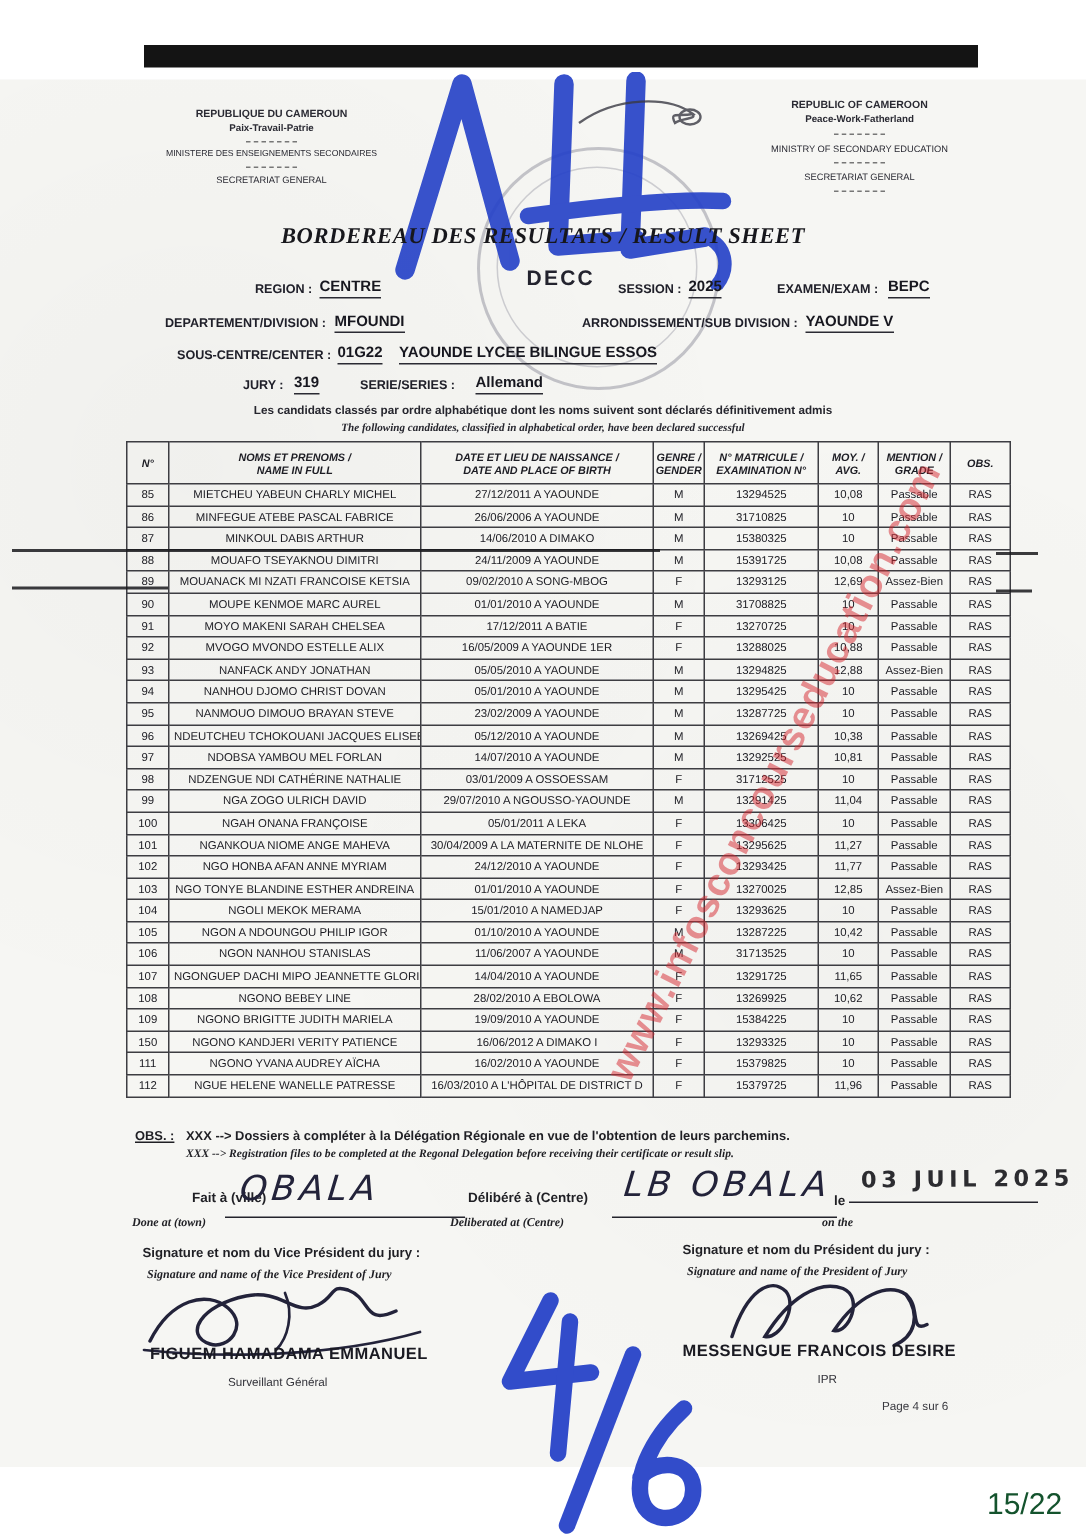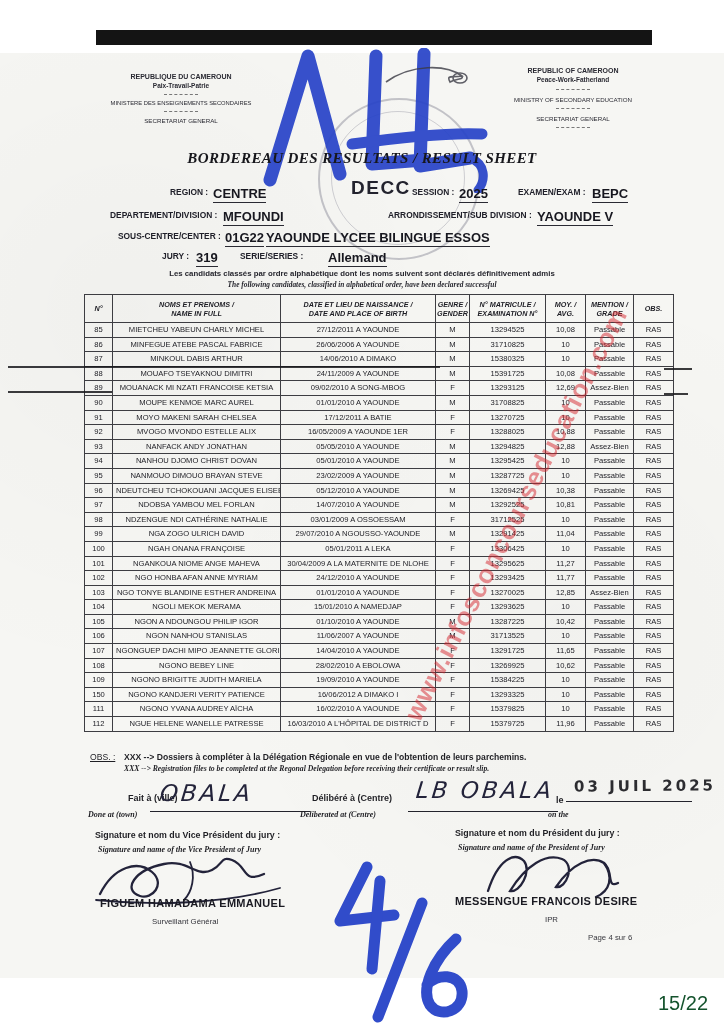--- a/index.html
+++ b/index.html
@@ -10,55 +10,55 @@
         background:
           radial-gradient(circle at 18% 28%, rgba(0,0,0,0.025), transparent 42%),
           radial-gradient(circle at 78% 62%, rgba(0,0,0,0.02), transparent 45%),
           #f6f6f3;}
   .redaction{left:96px;top:30px;width:556px;height:15px;background:#141414;}
   .hdr{font-weight:bold;color:#2a2a33;text-align:center;white-space:nowrap;}
   .sep{border-top:1px dashed #777;width:34px;height:0;}
   .title{font-family:"Liberation Serif",serif;font-style:italic;font-weight:bold;
          font-size:15px;letter-spacing:.4px;color:#17171c;text-align:center;white-space:nowrap;}
   .mlabel{font-size:8.4px;font-weight:bold;white-space:nowrap;color:#20202a;}
-  .mval{font-size:13px;font-weight:bold;white-space:nowrap;color:#17171f;
+  .mval{font-size:10px;font-weight:bold;white-space:nowrap;color:#17171f;
         border-bottom:1.2px solid #2a2a33;padding-bottom:1px;text-align:center;}
   .notice-fr{font-size:7.8px;font-weight:bold;color:#26262e;text-align:center;white-space:nowrap;}
   .notice-en{font-family:"Liberation Serif",serif;font-style:italic;font-weight:bold;
              font-size:7.4px;color:#26262e;text-align:center;white-space:nowrap;}
   table.results{border-collapse:collapse;table-layout:fixed;width:589px;background:transparent;}
   table.results th,table.results td{border:1px solid #3d3d42;overflow:hidden;white-space:nowrap;}
   table.results{border:1.5px solid #333;}
   table.results th{font-size:7.2px;font-style:italic;font-weight:bold;line-height:1.25;
                    padding:2px 1px;color:#1d1d24;}
   table.results td{font-size:7.6px;height:13.6px;padding:0 3px;text-align:center;
                    color:#1b1b22;line-height:1;}
   td.l{text-align:left;}
   td.mention{font-size:7.1px;color:#33333a;}
   td.mat{font-size:7.9px;}
   .penline{background:rgba(25,25,28,.85);height:1.6px;}
   .watermark{font-weight:bold;font-size:26px;letter-spacing:1px;color:rgba(214,38,46,.5);
              transform:rotate(-63deg);transform-origin:0 0;white-space:nowrap;}
-  .obslabel{font-size:8.6px;font-weight:normal;text-decoration:underline;white-space:nowrap;}
+  .obslabel{font-size:8.6px;font-weight:bold;text-decoration:underline;white-space:nowrap;}
   .obsfr{font-size:8.6px;font-weight:bold;white-space:nowrap;}
   .obsen{font-family:"Liberation Serif",serif;font-style:italic;font-weight:bold;font-size:7.7px;white-space:nowrap;}
   .flabel{font-size:9px;font-weight:bold;white-space:nowrap;}
   .flabel-en{font-family:"Liberation Serif",serif;font-style:italic;font-weight:bold;font-size:8px;white-space:nowrap;}
   .hand{font-family:"DejaVu Sans",sans-serif;font-style:italic;font-weight:500;
         color:#23233a;transform:skewX(-6deg);letter-spacing:3px;white-space:nowrap;}
   .handline{border-bottom:1.4px solid #23232c;height:0;}
   .datestamp{font-family:"DejaVu Sans",sans-serif;font-weight:600;font-size:15px;
              letter-spacing:3px;color:#2c2c30;transform:rotate(-.5deg);white-space:nowrap;}
   .signame{font-size:11px;font-weight:bold;letter-spacing:.3px;white-space:nowrap;color:#1a1a22;}
   .sigtitle{font-size:7.8px;color:#33333a;white-space:nowrap;}
   .pagenote{font-size:7.8px;color:#3a3a40;white-space:nowrap;}
   .corner{font-size:20px;color:#14532d;white-space:nowrap;}
   .stampcircle{border:2px solid rgba(110,110,128,.38);border-radius:50%;}
   .stampcircle2{border:1px solid rgba(110,110,128,.3);border-radius:50%;}
-  .stamptext{font-size:19px;font-weight:bold;letter-spacing:1.5px;color:#23232e;white-space:nowrap;}
+  .stamptext{font-size:14px;font-weight:bold;letter-spacing:1.5px;color:#23232e;white-space:nowrap;}
 </style>
 </head>
 <body>
 
 <div class="canvas">
 
   <div class="abs page"></div>
   <div class="abs redaction"></div>
 
   <div class="abs hdr" style="left:96px;top:73px;width:170px;font-size:7px;">REPUBLIQUE DU CAMEROUN</div>
@@ -108,21 +108,21 @@
   <span class="abs mlabel" style="left:388px;top:210px;">ARRONDISSEMENT/SUB DIVISION :</span>
   <span class="abs mval" style="left:537px;top:209px;">YAOUNDE V</span>
 
   <span class="abs mlabel" style="left:118px;top:231px;">SOUS-CENTRE/CENTER :</span>
   <span class="abs mval" style="left:225px;top:230px;">01G22</span>
   <span class="abs mval" style="left:266px;top:230px;">YAOUNDE LYCEE BILINGUE ESSOS</span>
 
   <span class="abs mlabel" style="left:162px;top:251px;">JURY :</span>
   <span class="abs mval" style="left:196px;top:250px;">319</span>
   <span class="abs mlabel" style="left:240px;top:251px;">SERIE/SERIES :</span>
-  <span class="abs mval" style="left:328px;top:250px;">Allemand</span>
+  <span class="abs mval" style="left:317px;top:250px;">Allemand</span>
 
   <div class="abs notice-fr" style="left:74px;top:269px;width:576px;">Les candidats classés par ordre alphabétique dont les noms suivent sont déclarés définitivement admis</div>
   <div class="abs notice-en" style="left:74px;top:280px;width:576px;">The following candidates, classified in alphabetical order, have been declared successful</div>
 
   <table class="results abs" style="left:84px;top:294px;">
     <colgroup>
       <col style="width:28px">
         <col style="width:168px">
         <col style="width:155px">
         <col style="width:34px">

